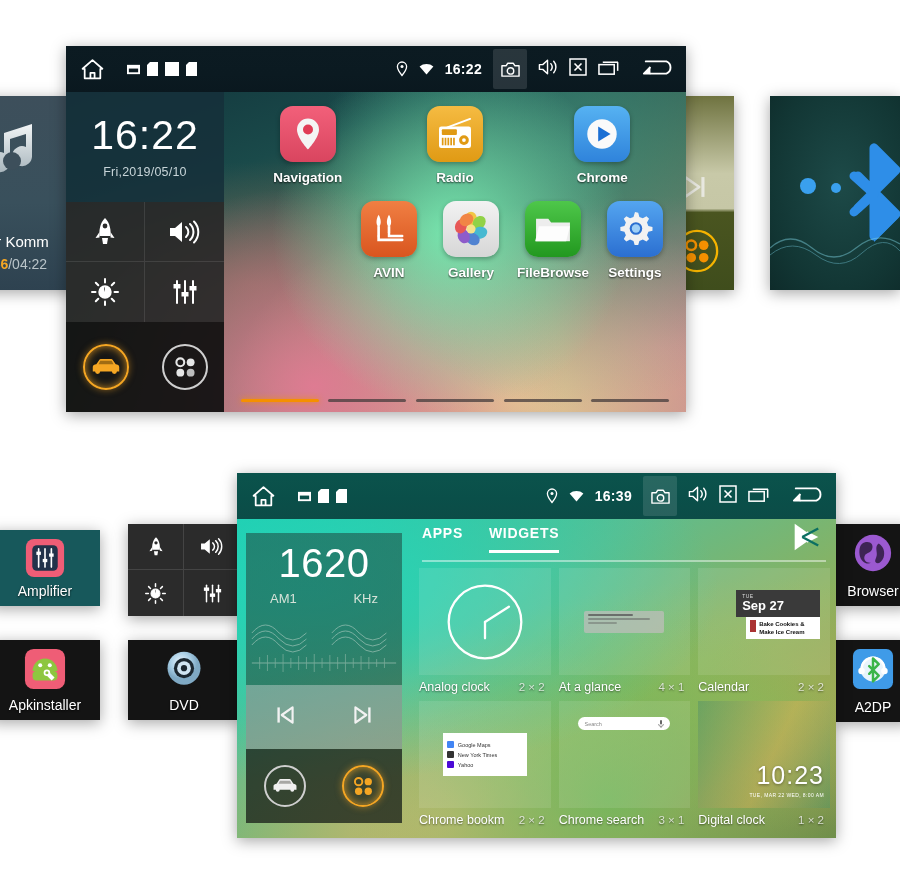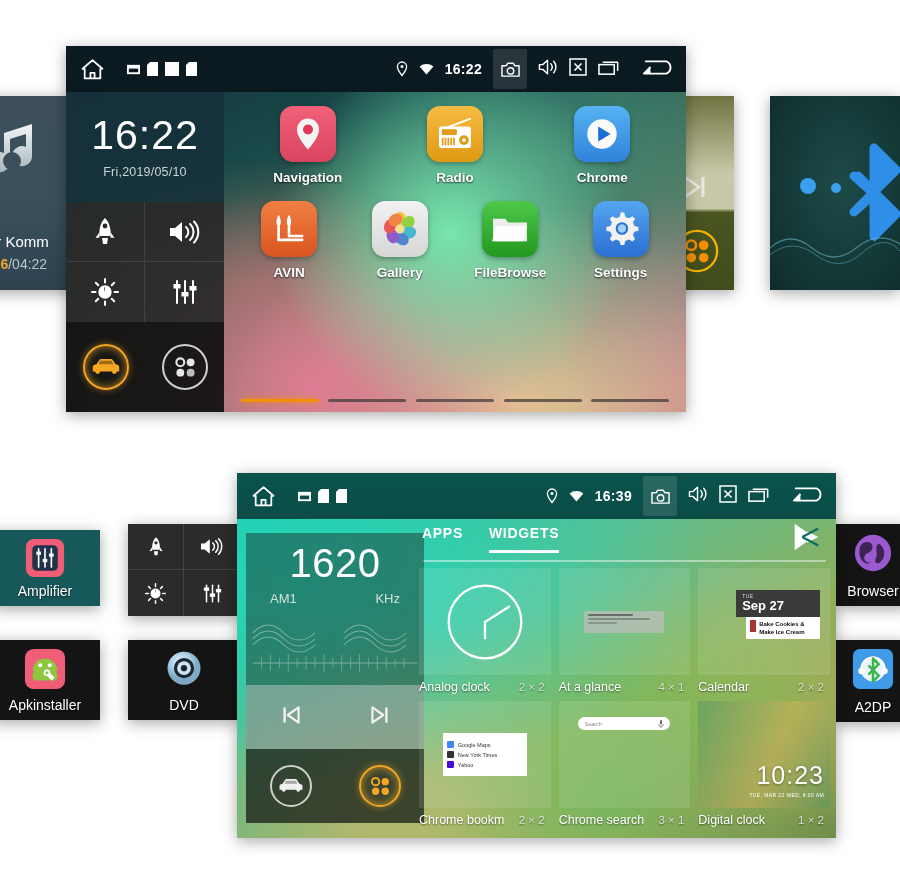--- a/index.html
+++ b/index.html
@@ -65,21 +65,21 @@
   .ctrl-cell:nth-child(n+3){ border-bottom:none; }
   .dock-row { height:90px; background:rgba(16,16,16,0.93); display:flex; align-items:center;
     justify-content:space-around; }
   .dock-btn { width:46px;height:46px;border-radius:50%; display:flex;align-items:center;justify-content:center; }
   .dock-btn.active { border:2px solid #f5a623; box-shadow:0 0 9px rgba(245,166,35,0.75) inset, 0 0 7px rgba(245,166,35,0.5);}
   .dock-btn.idle { border:2px solid #cfcfcf; }
 
   
   .app-area { position:absolute; left:158px; top:46px; right:0; height:320px; z-index:5; padding-top:14px;}
   .app-row { display:flex; justify-content:space-around; padding:0 10px; }
-  .app-row.r2 { margin-top:16px; }
+  .app-row.r2 { margin-top:16px;justify-content:flex-end; }
   .app { width:82px; display:flex; flex-direction:column; align-items:center; }
   .app-ic { width:56px; height:56px; border-radius:13px; display:flex;align-items:center;justify-content:center;
     box-shadow:0 2px 5px rgba(0,0,0,0.3); }
   .app-lb { margin-top:8px; color:#fff; font-size:13.5px; font-weight:bold;
     text-shadow:0 1px 2px rgba(0,0,0,0.75); white-space:nowrap; overflow:hidden; max-width:86px;}
   .pager { position:absolute; left:158px; right:0; bottom:10px; display:flex; justify-content:space-around;
     align-items:center; z-index:6; padding:0 12px;}
   .pdot { height:3px; width:78px; background:rgba(70,60,60,0.75); border-radius:2px; }
   .pdot.on { background:#f59000; box-shadow:0 0 6px rgba(245,144,0,0.9); }
 
@@ -91,21 +91,21 @@
   .wall-bot {
     position:absolute; left:0; top:46px; width:100%; height:319px;
     background:
       radial-gradient(ellipse at 12% 22%, rgba(34,214,186,0.95) 0%, rgba(34,214,186,0) 55%),
       radial-gradient(ellipse at 62% 88%, rgba(106,186,92,0.8) 0%, rgba(106,186,92,0) 50%),
       radial-gradient(ellipse at 88% 58%, rgba(150,186,86,0.7) 0%, rgba(150,186,86,0) 48%),
       radial-gradient(ellipse at 35% 95%, rgba(212,186,118,0.85) 0%, rgba(212,186,118,0) 46%),
       linear-gradient(150deg,#1fc9ad 0%,#5fbc8d 35%,#8bb15f 62%,#a79452 82%,#6f8a48 100%);
   }
   .radio-widget {
-    position:absolute; left:9px; top:60px; width:178px; height:290px; z-index:6;
+    position:absolute; left:9px; top:60px; width:156px; height:290px; z-index:6;
     background:linear-gradient(180deg, rgba(30,70,62,0.55) 0%, rgba(40,66,48,0.55) 100%);
     overflow:hidden;
   }
   .rw-top { height:152px; position:relative; display:flex; flex-direction:column; align-items:center; padding-top:10px;}
   .rw-freq { color:#fff; font-size:40px; font-weight:300; letter-spacing:.5px; line-height:1; }
   .rw-sub { width:100%; display:flex; justify-content:space-between; padding:0 24px; margin-top:8px;}
   .rw-sub span{ color:#d6e2d8; font-size:13px; }
   .rw-wave { position:absolute; left:0; bottom:4px; width:100%; height:70px; opacity:.45;}
   .rw-mid { height:64px; background:rgba(230,230,230,0.38); display:flex; align-items:center;
     justify-content:space-around; }

